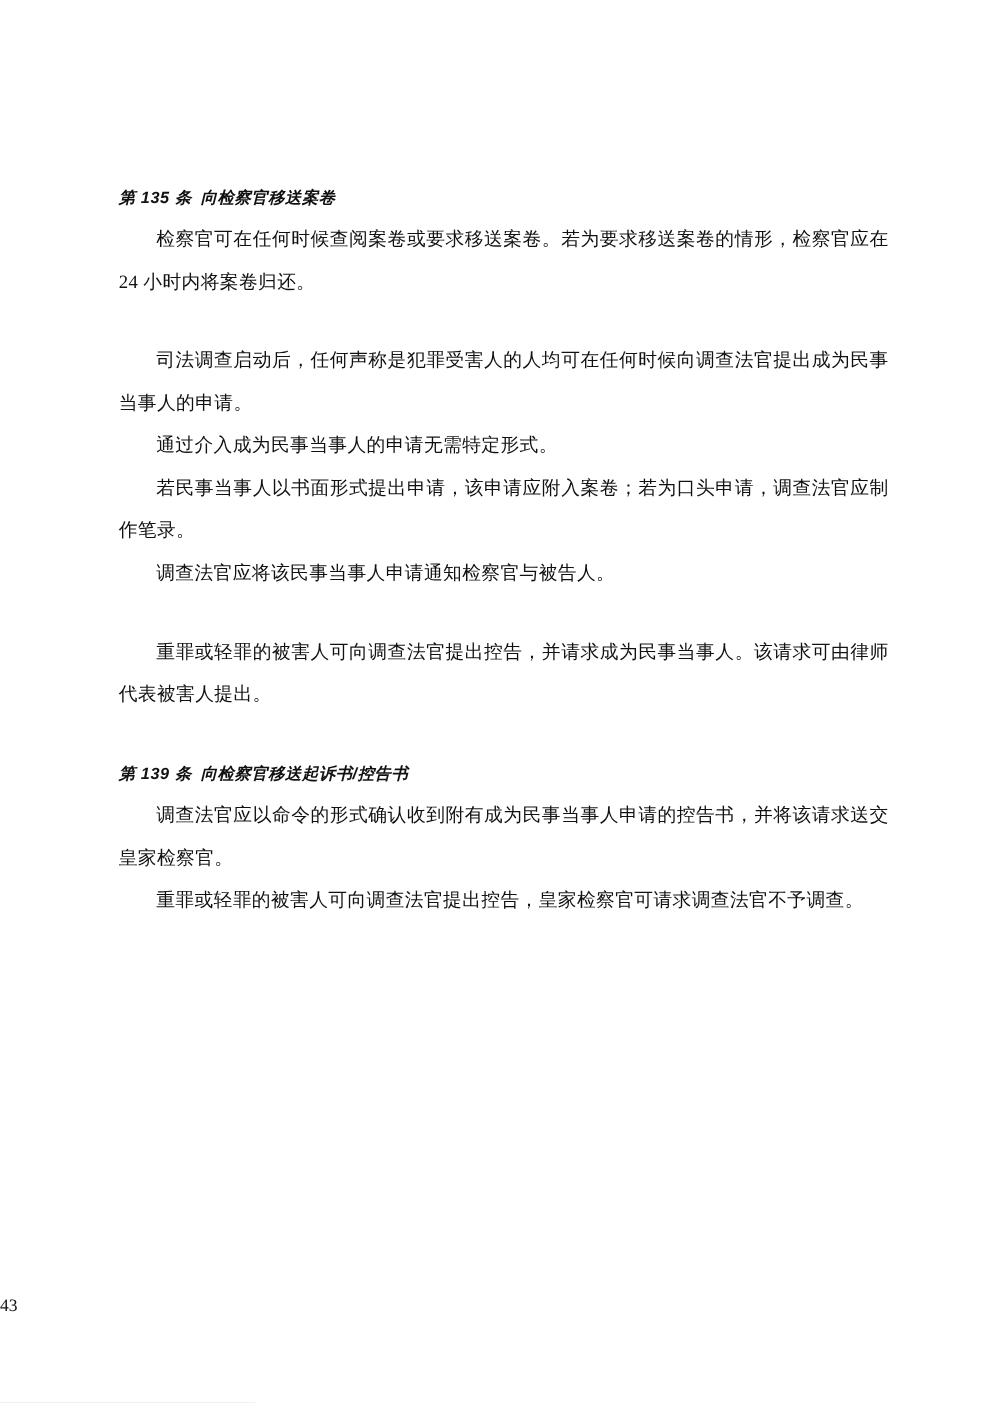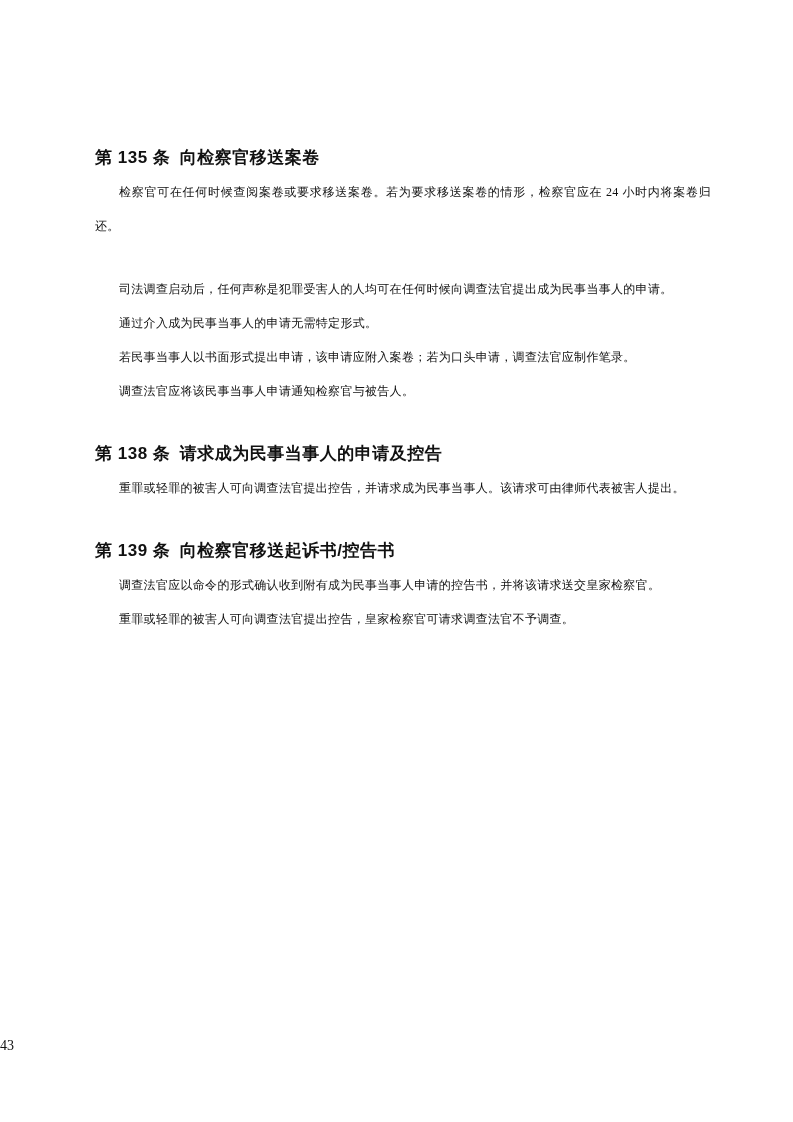--- a/index.html
+++ b/index.html
@@ -26,31 +26,32 @@
   .article {
     margin: 0 0 29px 0;
   }
   .article:last-child {
     margin-bottom: 0;
   }
   .article-heading {
     margin: 0;
     font-family: "Liberation Sans", sans-serif;
     font-weight: bold;
-    font-size: 17px;
+    font-size: 13px;
     line-height: 34px;
     letter-spacing: 0.5px;
     white-space: nowrap;
+    font-style: italic;
   }
   .article-title {
     margin-left: 0.55em;
   }
   .article p {
     margin: 0;
-    font-size: 12px;
+    font-size: 15px;
     line-height: 34px;
     text-indent: 2em;
     text-align: justify;
     letter-spacing: 0.3px;
   }
   .footer {
     position: absolute;
     top: 1036px;
     left: 0;
     width: 100%;
@@ -72,23 +73,20 @@
 
 
   <section class="article">
   <p>司法调查启动后，任何声称是犯罪受害人的人均可在任何时候向调查法官提出成为民事当事人的申请。</p>
         <p>通过介入成为民事当事人的申请无需特定形式。</p>
         <p>若民事当事人以书面形式提出申请，该申请应附入案卷；若为口头申请，调查法官应制作笔录。</p>
         <p>调查法官应将该民事当事人申请通知检察官与被告人。</p>
       </section>
 
   <section class="article">
-    <h2 class="article-heading">
-      <span class="article-number">第 138 条</span><span class="article-title">请求成为民事当事人的申请及控告</span>
-    </h2>
   <p>重罪或轻罪的被害人可向调查法官提出控告，并请求成为民事当事人。该请求可由律师代表被害人提出。</p>
       </section>
 
   <section class="article">
     <h2 class="article-heading">
       <span class="article-number">第 139 条</span><span class="article-title">向检察官移送起诉书/控告书</span>
     </h2>
   <p>调查法官应以命令的形式确认收到附有成为民事当事人申请的控告书，并将该请求送交皇家检察官。</p>
         <p>重罪或轻罪的被害人可向调查法官提出控告，皇家检察官可请求调查法官不予调查。</p>
       </section>

